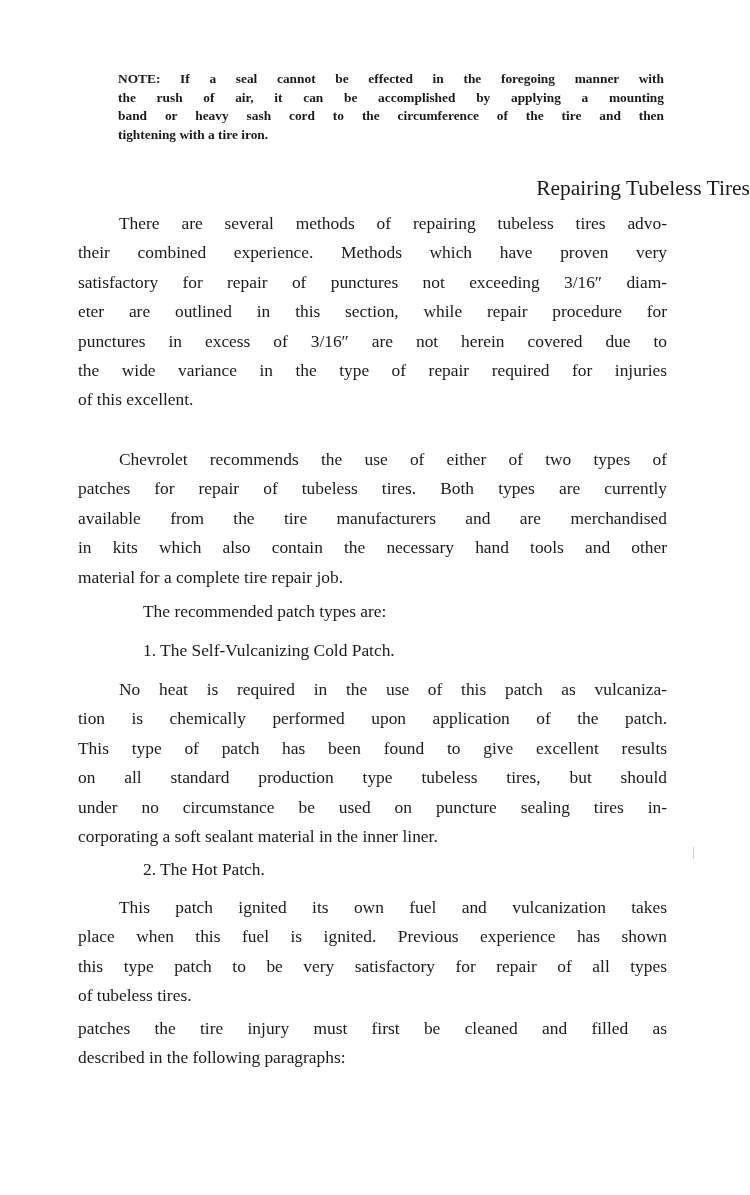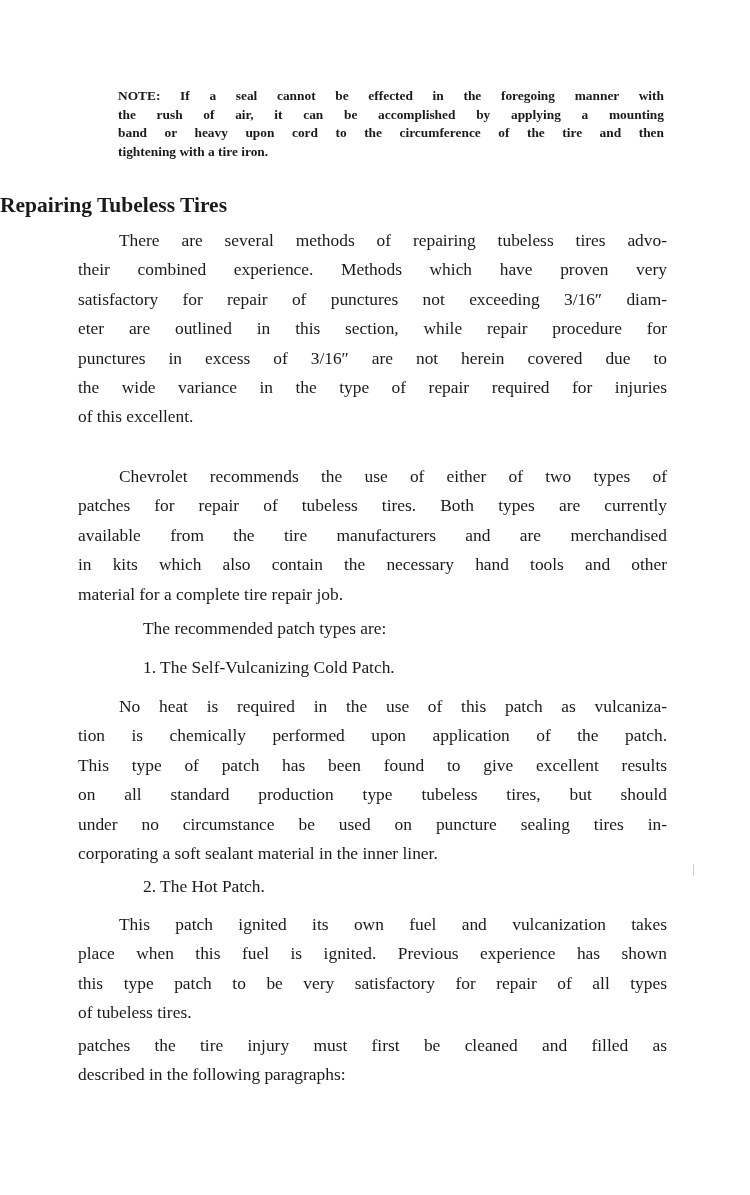--- a/index.html
+++ b/index.html
@@ -1,43 +1,43 @@
 <!DOCTYPE html>
 <html><head>
 <meta charset="utf-8">
 <style>
   html, body { margin: 0; padding: 0; background: #ffffff; }
   body { width: 750px; height: 1195px; position: relative; overflow: hidden; color: #1a1a1a; }
-  .page { position: absolute; left: 0; top: 17px; width: 750px; height: 965px; }
+  .page { position: absolute; left: 0; top: 0; width: 750px; height: 965px; }
   .note { position: absolute; left: 118px; top: 70px; width: 546px;
           font-family: "Liberation Serif", serif; font-weight: bold; font-size: 13.4px;
           line-height: 18.5px; }
   .note .ln { display: block; text-align: justify; text-align-last: justify; white-space: nowrap; }
   .note .ln.last { text-align-last: left; }
-  .title { position: absolute; left: 0; width: 750px; top: 176px; text-align: left;
-           font-family: "Liberation Serif", serif; font-weight: bold; font-size: 21.5px; }
+  .title { position: absolute; left: 0; width: 750px; top: 176px; text-align: right;
+           font-family: "Liberation Serif", serif; font-weight: normal; font-size: 21.5px; }
   .body { font-family: "Liberation Serif", serif; font-size: 17.4px; }
   .para { position: absolute; left: 78px; width: 589px; line-height: 29.4px; }
   .para .ln { display: block; text-align: justify; text-align-last: justify; white-space: nowrap; }
   .para .ln.first { padding-left: 41px; }
   .para .ln.last { text-align-last: left; }
   .single { position: absolute; left: 119px; line-height: 29px; margin-left: 24px; }
   .pagenum { position: absolute; left: 0; width: 750px; top: 1120px; text-align: center;
              font-family: "Liberation Sans", sans-serif; font-weight: bold; font-size: 14px; }
   .speck { position: absolute; left: 693px; top: 847px; width: 1px; height: 12px; background: #cfcfcf; }
 </style>
 </head>
 <body>
 
 <div class="page">
 
   <div class="note">
     <span class="ln">NOTE: If a seal cannot be effected in the foregoing manner with</span>
     <span class="ln">the rush of air, it can be accomplished by applying a mounting</span>
-    <span class="ln">band or heavy upon cord to the circumference of the tire and then</span>
+    <span class="ln">band or heavy sash cord to the circumference of the tire and then</span>
     <span class="ln last">tightening with a tire iron.</span>
   </div>
 
   <div class="title">Repairing Tubeless Tires</div>
 
   <div class="para body" style="top:209px">
     <span class="ln first">There are several methods of repairing tubeless tires advo-</span>
     <span class="ln">their combined experience. Methods which have proven very</span>
     <span class="ln">satisfactory for repair of punctures not exceeding 3/16″ diam-</span>
     <span class="ln">eter are outlined in this section, while repair procedure for</span>

